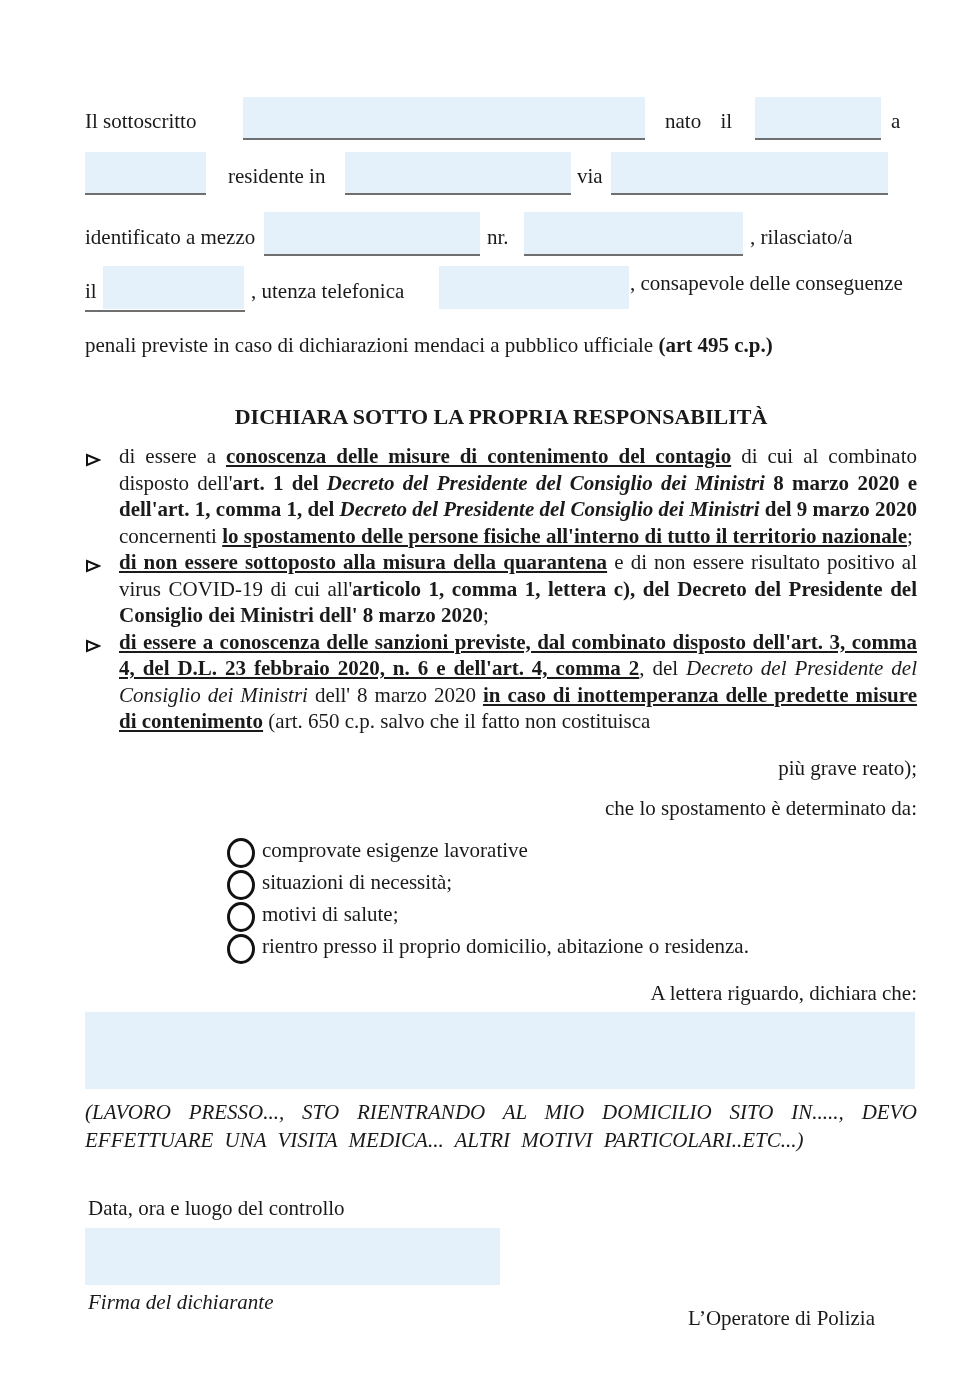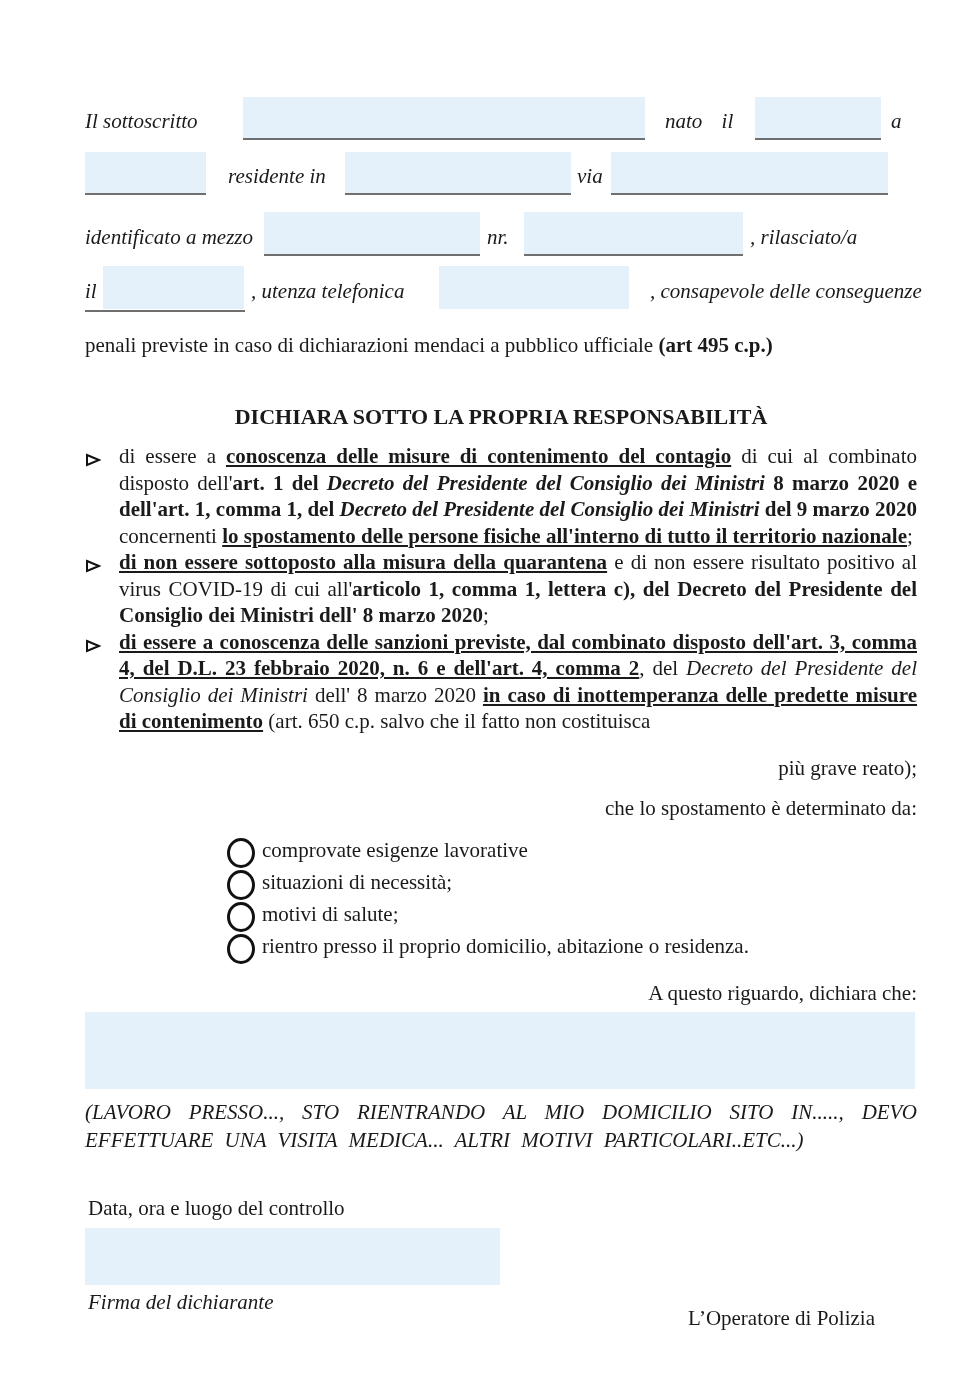--- a/index.html
+++ b/index.html
@@ -2,21 +2,21 @@
 <html><head>
 <meta charset="utf-8">
 <style>
   html,body{margin:0;padding:0;background:#ffffff;}
   #page{
     position:relative;width:980px;height:1400px;background:#ffffff;
     font-family:"Liberation Serif","DejaVu Serif",serif;
     color:#1a1a1a;font-size:21px;overflow:hidden;
   }
   .abs{position:absolute;}
-  .txt{white-space:nowrap;font-style:italic;}
+  .txt{white-space:nowrap;}
   .field{
     position:absolute;
     background:var(--field-bg,#e4f0fa);
     border-bottom:2px solid var(--field-line,#6f6f6f);
     box-sizing:border-box;
   }
   .field.noline{border-bottom:none;}
   .uline-bar{position:absolute;height:2px;background:var(--field-line,#6f6f6f);}
   .b{font-weight:bold;}
   .i{font-style:italic;}
@@ -68,21 +68,21 @@
   <div class="field" style="left:264px;top:212px;width:216px;height:44px;"></div>
   <span class="abs txt" style="left:487px;top:225px;">nr.</span>
   <div class="field" style="left:524px;top:212px;width:219px;height:44px;"></div>
   <span class="abs txt" style="left:750px;top:225px;">, rilasciato/a</span>
 
   <span class="abs txt" style="left:85px;top:279px;">il</span>
   <div class="field noline" style="left:103px;top:266px;width:141px;height:43px;"></div>
   <div class="uline-bar" style="left:85px;top:310px;width:160px;"></div>
   <span class="abs txt" style="left:251px;top:279px;">, utenza telefonica</span>
   <div class="field noline" style="left:439px;top:266px;width:190px;height:43px;"></div>
-  <span class="abs txt" style="left:630px;top:279px;padding-left:20px;">,  consapevole delle conseguenze</span>
+  <span class="abs txt" style="left:630px;top:271px;">,  consapevole delle conseguenze</span>
 
   <div class="abs" style="left:85px;top:333px;width:860px;">
     <span>penali previste in  caso di dichiarazioni mendaci a pubblico ufficiale </span><span class="b">(art 495 c.p.)</span>
   </div>
 
   <div id="flow">
     <div class="doc-title">DICHIARA SOTTO LA PROPRIA RESPONSABILITÀ</div>
 
     <div class="bullet">
       <span class="glyph">
@@ -127,21 +127,21 @@
       <div class="radio-row">
         <div class="radio-circle"></div>
         <span>motivi di salute;</span>
       </div>
       <div class="radio-row">
         <div class="radio-circle"></div>
         <span>rientro presso il proprio domicilio, abitazione o residenza.</span>
       </div>
     </div>
 
-    <div class="para riguardo">A questo riguardo, dichiara che:</div>
+    <div class="para riguardo">A lettera riguardo, dichiara che:</div>
 
     <div class="big-field"></div>
 
     <div class="caption">(LAVORO PRESSO..., STO RIENTRANDO AL MIO DOMICILIO SITO IN....., DEVO EFFETTUARE UNA VISITA MEDICA... ALTRI MOTIVI PARTICOLARI..ETC...)</div>
   </div>
 
   <span class="tail-label" style="left:88px;top:1196px;">Data, ora e luogo del controllo</span>
   <div class="field noline" style="left:85px;top:1228px;width:415px;height:57px;"></div>
   <span class="tail-label" style="left:88px;top:1290px;font-style:italic;">Firma del dichiarante</span>
   <div class="operatore">L’Operatore di Polizia</div>

